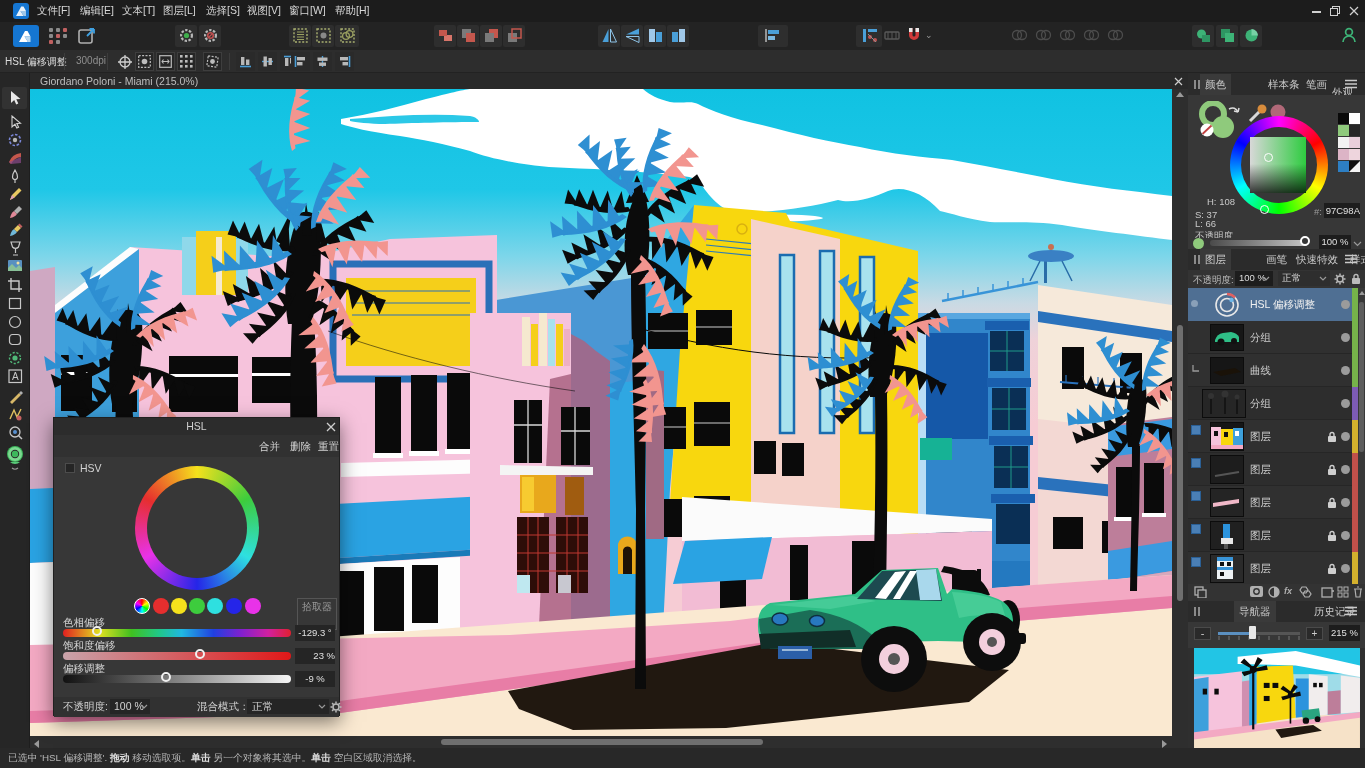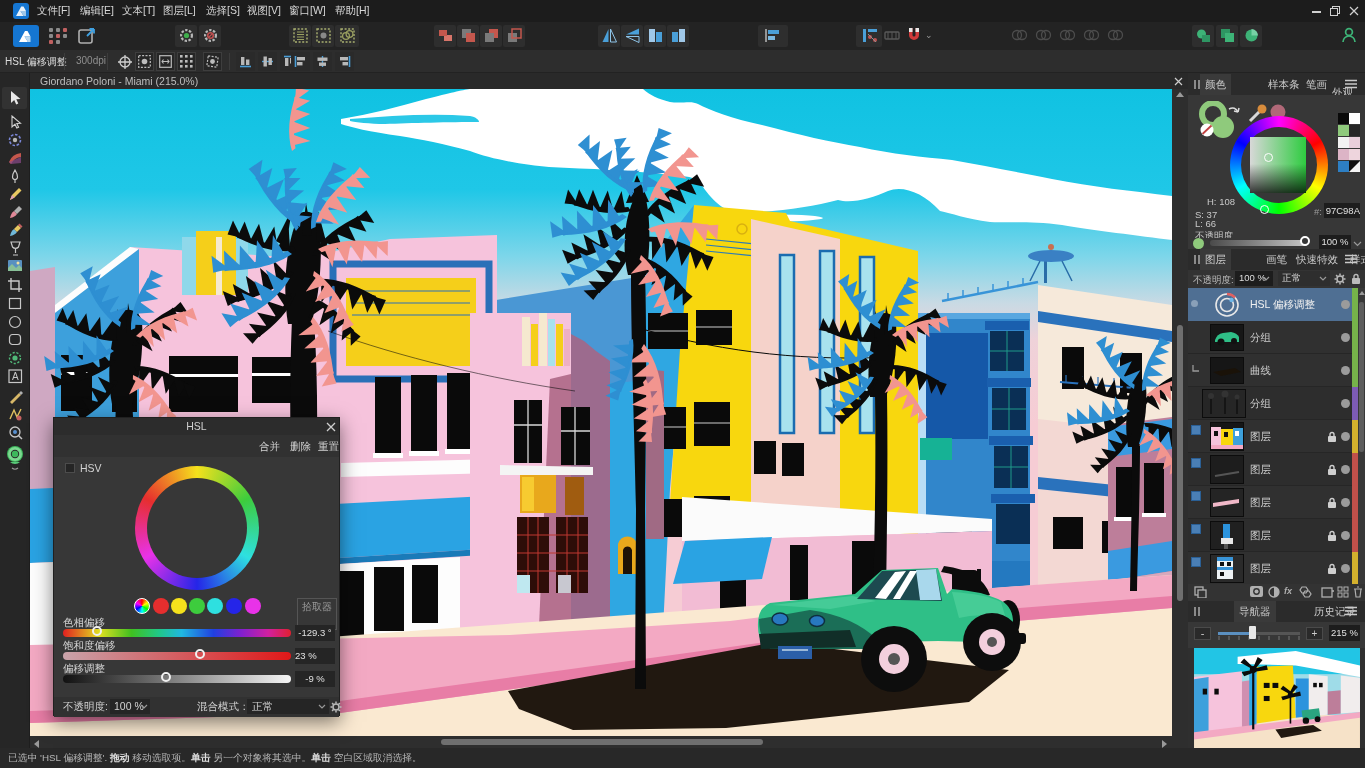--- a/index.html
+++ b/index.html
@@ -1111,21 +1111,21 @@
  <div class="abs" style="left:172px;top:180px;width:16px;height:16px;border-radius:50%;background:#2525e8"></div>
  <div class="abs" style="left:191px;top:180px;width:16px;height:16px;border-radius:50%;background:#e832e8"></div>
  <div class="abs" style="left:243px;top:180px;width:40px;height:32px;border:1px solid #555;color:#999;text-align:center;line-height:16px;font-size:10px">拾取器</div>
  <span class="abs" style="left:9px;top:198px">色相偏移</span>
  <div class="abs" style="left:9px;top:211px;width:228px;height:8px;border-radius:4px;background:linear-gradient(to right,#e02020,#e08020 8%,#e0e020 16%,#40c020 30%,#20c888 42%,#20b8e0 52%,#2040e0 66%,#8020d0 78%,#d020a0 90%,#e02030 100%)"></div>
  <div class="abs" style="left:38px;top:208px;width:10px;height:10px;border-radius:50%;border:2px solid #f0f0f0"></div>
  <div class="abs" style="left:241px;top:207px;width:40px;height:16px;background:#252525;color:#e0e0e0;text-align:center;line-height:16px;font-size:9.5px">-129.3 °</div>
  <span class="abs" style="left:9px;top:221px">饱和度偏移</span>
  <div class="abs" style="left:9px;top:234px;width:228px;height:8px;border-radius:4px;background:linear-gradient(to right,#c9a3aa,#e01818)"></div>
  <div class="abs" style="left:141px;top:231px;width:10px;height:10px;border-radius:50%;border:2px solid #f0f0f0"></div>
- <div class="abs" style="left:241px;top:230px;width:40px;height:16px;background:#252525;color:#e0e0e0;text-align:left;line-height:16px;font-size:9.5px">23 %</div>
+ <div class="abs" style="left:241px;top:230px;width:40px;height:16px;background:#252525;color:#e0e0e0;text-align:right;line-height:16px;font-size:9.5px">23 %</div>
  <span class="abs" style="left:9px;top:244px">偏移调整</span>
  <div class="abs" style="left:9px;top:257px;width:228px;height:8px;border-radius:4px;background:linear-gradient(to right,#111,#f5f5f5)"></div>
  <div class="abs" style="left:107px;top:254px;width:10px;height:10px;border-radius:50%;border:2px solid #f0f0f0"></div>
  <div class="abs" style="left:241px;top:253px;width:40px;height:16px;background:#252525;color:#e0e0e0;text-align:center;line-height:16px;font-size:9.5px">-9 %</div>
  <div class="abs" style="left:0;top:279px;width:285px;height:20px;background:#313131">
   <span class="abs" style="left:9px;top:3px">不透明度:</span>
   <div class="abs" style="left:56px;top:2px;width:40px;height:15px;background:#252525">
           <span style="position:absolute;left:4px;top:1px">100 %</span>
           <svg style="position:absolute;right:2px;top:5px" width="8" height="5">
             <path d="M1,1 L4,4 L7,1" stroke="#999" stroke-width="1.2" fill="none"></path>

